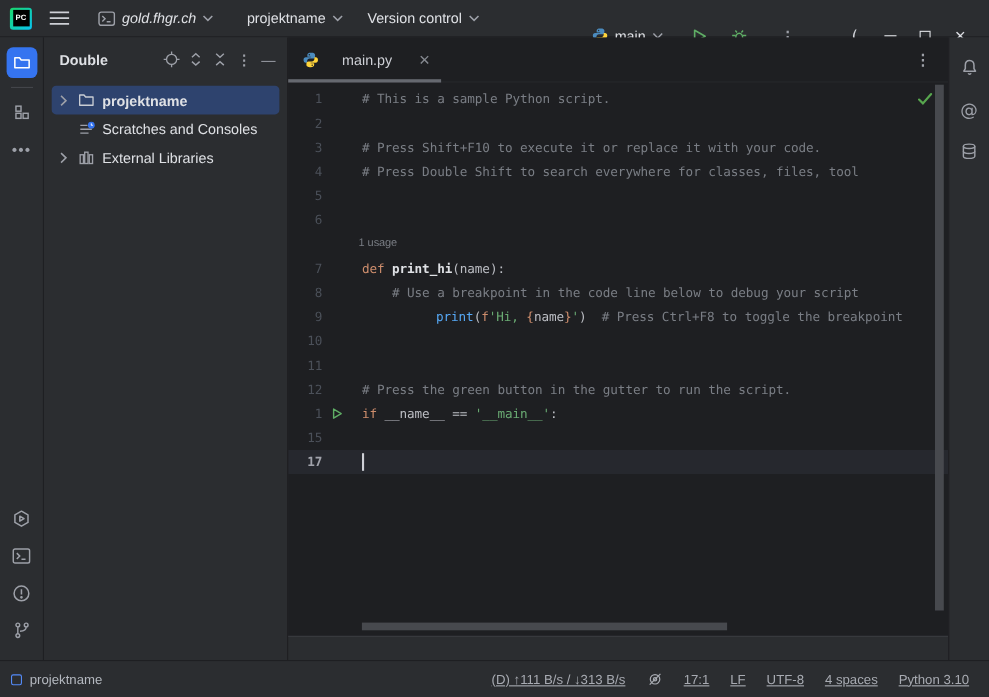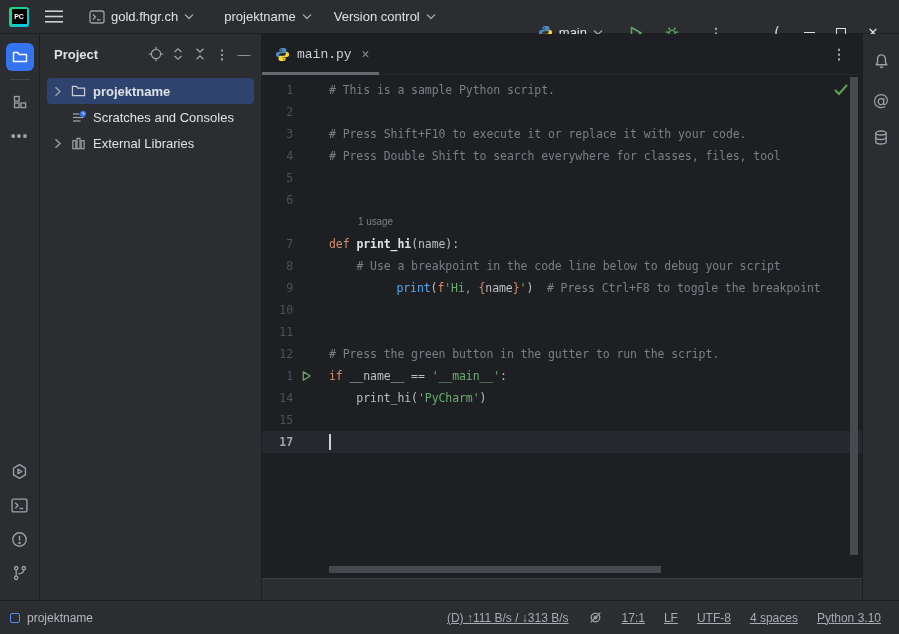--- a/index.html
+++ b/index.html
@@ -19,21 +19,21 @@
   .pc-logo { width:20px; height:20px; margin-left:9px; border-radius:3px;
     background:linear-gradient(135deg,#1bd96a,#07c3f2); display:flex; align-items:center; justify-content:center; }
   .pc-logo-inner { width:15px; height:15px; background:#000; display:flex; align-items:center; justify-content:center;
     font-size:7px; font-weight:bold; color:#fff; letter-spacing:0; }
   .tb-btn { width:30px; height:28px; display:flex; align-items:center; justify-content:center;
     border-radius:4px; color:#ced0d6; }
   .hamburger { margin-left:10px; }
   .tb-widget { display:flex; align-items:center; gap:6px; padding:5px 8px; border-radius:4px;
     color:#dfe1e5; white-space:nowrap; }
   .tb-widget .wlabel { font-size:13px; }
-  .remote-widget { margin-left:12px; }
+  .remote-widget { margin-left:12px;font-style:italic; }
   .proj-widget { margin-left:14px; }
   .vcs-widget { margin-left:6px; }
   .runcfg-widget { margin-right:10px; }
   .tb-right { padding-right:10px;margin-top:32px; }
   .win-btn { width:32px; height:28px; display:flex; align-items:center; justify-content:center; color:#dfe1e5; }
   .win-crescent { margin-left:38px; font-size:15px; color:#ced0d6; font-family:"DejaVu Sans", sans-serif; }
   .min-bar { width:11px; height:1.5px; background:#dfe1e5; }
   .max-box { width:10px; height:10px; border:1.5px solid #dfe1e5; }
   .close-x { font-size:13px; }
   .tb-btn + .tb-btn { margin-left:6px; }
@@ -61,36 +61,36 @@
   .tree-row { height:26px; display:flex; align-items:center; margin:0 7px; padding:0 3px;
     border-radius:4px; gap:3px; white-space:nowrap; }
   .tree-row.selected { background:#2e436e; }
   .tree-row.selected .tree-label { font-weight:bold; }
   .tree-chev { width:16px; min-width:16px; display:flex; justify-content:center; color:#9da0a8; }
   .tree-icon { width:19px; min-width:19px; display:flex; justify-content:center; }
   .tree-label { padding-left:2px; }
 
   .editor-zone { flex:1; min-width:0; background:#1e1f22; display:flex; flex-direction:column; }
   .tabbar { height:41px; display:flex; align-items:stretch; border-bottom:1px solid #26282b; }
-  .tab { display:flex; align-items:center; gap:7px; padding:0 10px 0 13px; position:relative; color:#ced0d6;font-family:Liberation Mono, monospace; }
+  .tab { display:flex; align-items:center; gap:21px; padding:0 10px 0 13px; position:relative; color:#ced0d6; }
   .tab::after { content:""; position:absolute; left:0; right:0; bottom:-1px; height:3px; background:#666970; }
   .tab-close { color:#868a91; font-size:13px; margin-left:3px; }
   .tabbar-more { margin-left:auto; align-self:center; padding-right:16px; color:#9da0a8;
     font-size:14px; font-weight:bold; letter-spacing:0; }
 
   .code-area { position:relative; flex:1; overflow:hidden; padding-top:4px;
     font-family:"DejaVu Sans Mono", monospace; font-size:11.5px; letter-spacing:-0.08px; line-height:22px; }
   .crow { display:flex; height:22px; white-space:pre; }
   .crow.current { background:#26282e; }
   .gutter { width:67px; min-width:67px; display:flex; color:#4b5059; }
   .lnum { width:31px; text-align:right; }
   .gicon { width:36px; display:flex; align-items:center; padding-left:8px; }
   .crow.current .lnum { color:#a1a3ab;font-weight:bold; }
   .content { position:relative; flex:1; min-width:0; overflow:hidden; white-space:pre; }
-  .inlay-row { height:22px; padding-left:96px; display:flex; align-items:center;
+  .inlay-row { height:22px; padding-left:64px; display:flex; align-items:center;
     font-family:"Liberation Sans", sans-serif; font-size:10px; color:#7a7e85; }
   .tok-comment { color:#7a7e85; }
   .tok-kw { color:#cf8e6d; }
   .tok-str { color:#6aab73; }
   .tok-builtin { color:#56a8f5;margin-left:40px; }
   .tok-fdecl { color:#dfe1e5; font-weight:bold; }
   .tok-plain { color:#bcbec4; }
   .tok-brace { color:#cf8e6d; }
   .tok-link { color:#7a7e85; text-decoration:underline; }
   .caret { position:absolute; left:0; top:3px; width:1.5px; height:16px; background:#ced0d6; }
@@ -240,21 +240,21 @@
             <circle cx="11.8" cy="3.2" r="1.7"></circle>
             <circle cx="4.2" cy="12.8" r="1.7"></circle>
           <path d="M4.2 4.9 V11.1"></path>
             <path d="M11.8 4.9 C11.8 8.2 8.5 8.6 6.2 8.8"></path>
         </svg>
       </div>
     </nav>
 
     <aside class="project-panel">
       <div class="pp-header">
-        <span class="pp-title">Project</span>
+        <span class="pp-title">Double</span>
         <div class="pp-icons">
           <div class="pp-ic">
             <svg width="16" height="16" viewBox="0 0 16 16" fill="none" stroke="#9da0a8" stroke-width="1.2">
                 <circle cx="8" cy="8" r="4.6"></circle>
                 <line x1="8" y1="0.8" x2="8" y2="3.4"></line>
                 <line x1="8" y1="12.6" x2="8" y2="15.2"></line>
                 <line x1="0.8" y1="8" x2="3.4" y2="8"></line>
                 <line x1="12.6" y1="8" x2="15.2" y2="8"></line>
               </svg>
           </div>
@@ -349,21 +349,20 @@
             <div class="inlay-row">1 usage</div>
             <div class="crow"><div class="gutter"><div class="lnum">7</div><div class="gicon"></div></div><div class="content"><span class="tok-kw">def </span><span class="tok-fdecl">print_hi</span><span class="tok-plain">(name):</span></div></div>
             <div class="crow"><div class="gutter"><div class="lnum">8</div><div class="gicon"></div></div><div class="content"><span class="tok-plain">    </span><span class="tok-comment"># Use a breakpoint in the code line below to debug your script</span></div></div>
             <div class="crow"><div class="gutter"><div class="lnum">9</div><div class="gicon"></div></div><div class="content"><span class="tok-plain">    </span><span class="tok-builtin">print</span><span class="tok-plain">(</span><span class="tok-kw">f</span><span class="tok-str">'Hi, </span><span class="tok-brace">{</span><span class="tok-plain">name</span><span class="tok-brace">}</span><span class="tok-str">'</span><span class="tok-plain">)  </span><span class="tok-comment"># Press Ctrl+F8 to toggle the breakpoint</span></div></div>
             <div class="crow"><div class="gutter"><div class="lnum">10</div><div class="gicon"></div></div><div class="content"></div></div>
             <div class="crow"><div class="gutter"><div class="lnum">11</div><div class="gicon"></div></div><div class="content"></div></div>
             <div class="crow"><div class="gutter"><div class="lnum">12</div><div class="gicon"></div></div><div class="content"><span class="tok-comment"># Press the green button in the gutter to run the script.</span></div></div>
             <div class="crow"><div class="gutter"><div class="lnum">1</div><div class="gicon"><svg width="11" height="12" viewBox="0 0 12 12" fill="none" stroke="#5fad65" stroke-width="1.4" stroke-linejoin="round">
                     <path d="M2.5 1.5 L10 6 L2.5 10.5 Z"></path>
                   </svg></div></div><div class="content"><span class="tok-kw">if </span><span class="tok-plain">__name__ == </span><span class="tok-str">'__main__'</span><span class="tok-plain">:</span></div></div>
-            <div class="crow"><div class="gutter"><div class="lnum">14</div><div class="gicon"></div></div><div class="content"><span class="tok-plain">    print_hi(</span><span class="tok-str">'PyCharm'</span><span class="tok-plain">)</span></div></div>
             <div class="crow"><div class="gutter"><div class="lnum">15</div><div class="gicon"></div></div><div class="content"></div></div>
             <div class="crow current"><div class="gutter"><div class="lnum">17</div><div class="gicon"></div></div><div class="content"><span class="caret"></span></div></div>
           </div>
         <svg class="check-ok" width="14" height="12" viewBox="0 0 14 12" fill="none" stroke="#57a64e" stroke-width="2" stroke-linecap="round">
             <path d="M1.5 6.5 L5 10 L12.5 1.5"></path>
           </svg>
         <div class="vscroll"></div>
         <div class="hscroll"></div>
       </div>
       <div class="editor-bottom"></div>

